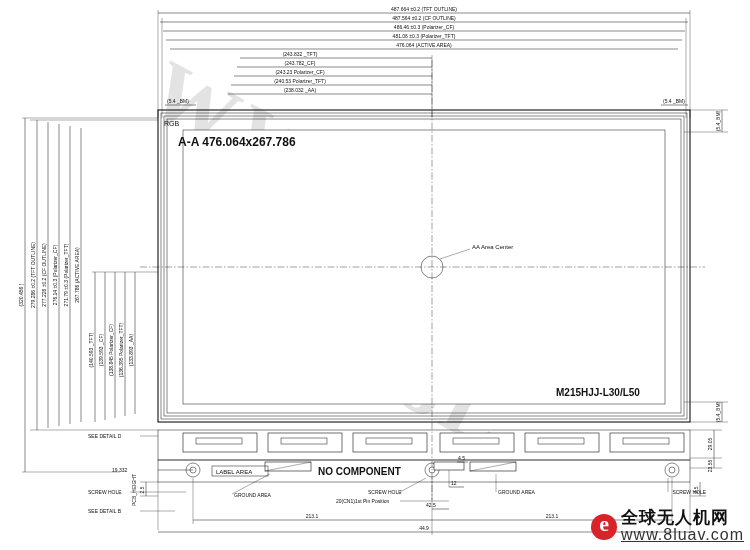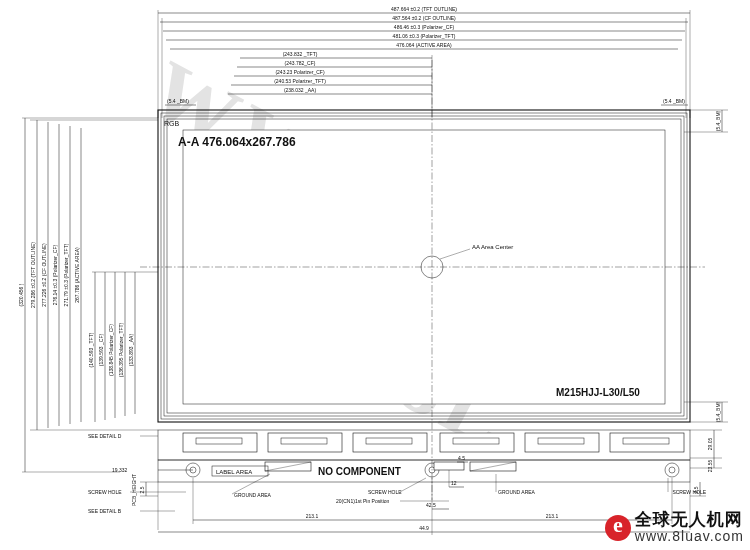--- a/index.html
+++ b/index.html
@@ -55,21 +55,21 @@
   }
   .logo .txt{
     display:flex;flex-direction:column;line-height:1.05;
   }
   .logo .cn{
     font-size:17px;font-weight:bold;color:#111;
     font-family:"Liberation Sans", sans-serif;
     letter-spacing:1px;
   }
   .logo .en{
-    font-size:14px;color:#333;letter-spacing:1px;
+    font-size:16px;color:#333;letter-spacing:1px;text-decoration:underline;
   }
   .t{font-family:"Liberation Sans", sans-serif;fill:#111;}
   .t6{font-size:5px;}
   .t7{font-size:6px;}
   .t8{font-size:7px;}
   .t11{font-size:10px;font-weight:bold;}
   .t13{font-size:12px;font-weight:bold;}
   .ln{stroke:#111;stroke-width:.5;fill:none;}
   .lnthin{stroke:#111;stroke-width:.35;fill:none;}
   .dash{stroke:#111;stroke-width:.4;fill:none;stroke-dasharray:7 2 1.5 2;}

